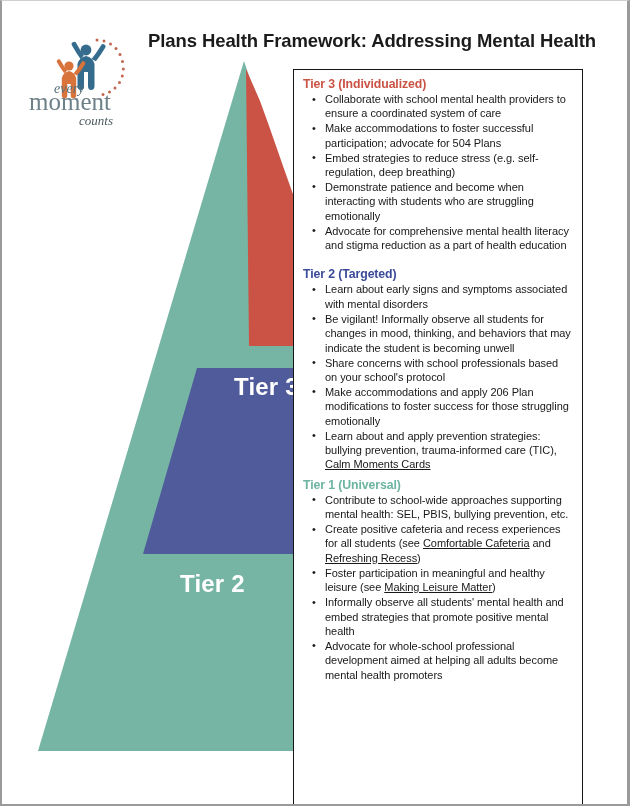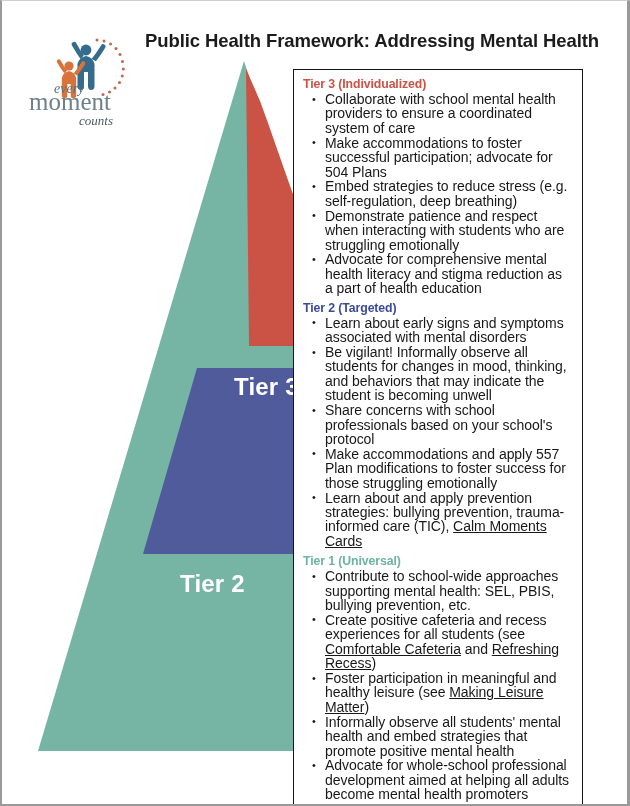--- a/index.html
+++ b/index.html
@@ -98,21 +98,21 @@
   .tier-heading.t3 { color: #cb5345; }
   .tier-heading.t2 { color: #3b4a99; }
   .tier-heading.t1 { color: #6cb4a1; }
   ul.tier-list {
     margin: 0;
     padding: 0 0 0 22px;
     list-style: none;
   }
   ul.tier-list li {
     position: relative;
-    font-size: 14px;
+    font-size: 11px;
     line-height: 14.4px;
     color: #181818;
     margin: 0 0 0.5px 0;
     padding-left: 0;
     letter-spacing: -0.05px;
   }
   ul.tier-list li::before {
     content: "\2022";
     position: absolute;
     left: -13px;
@@ -170,21 +170,21 @@
           <path d="M40.4 42.5 q-3.6 -4.6 -7.4 -11.2 q-1 -1.9 0.9 -2.8 q1.8 -0.9 2.8 0.9 q3.4 6.1 6.4 10.1 z"></path>
           <path d="M49.6 42.5 q3.8 -4.6 7.9 -11.2 q1.1 -1.9 2.8 -0.9 q1.8 0.9 0.8 2.8 q-4 6.6 -7.9 11.2 z"></path>
         </g>
 
         <text x="30" y="62" font-family="'Liberation Serif', serif" font-style="italic" font-size="14" fill="#56707a">every</text>
         <text x="5" y="79" font-family="'Liberation Serif', serif" font-size="25" fill="#6e8088">moment</text>
         <text x="55" y="94" font-family="'Liberation Serif', serif" font-style="italic" font-size="13" fill="#4c5a60">counts</text>
       </svg>
     </div>
 
-    <div id="page-title">Public Health Framework: Addressing Mental Health</div>
+    <div id="page-title">Plans Health Framework: Addressing Mental Health</div>
   </div>
 
   <div id="pyramid">
     <svg width="470" height="700" viewBox="0 0 470 700" xmlns="http://www.w3.org/2000/svg">
 
       <polygon points="242,0 470,690 36,690" fill="#76b5a3"></polygon>
 
       <polygon points="244,8 258,40 266,62 281,105 292,136 292,285 247,285" fill="#cb5345"></polygon>
 
       <polygon points="195,307 292,307 292,493 141,493" fill="#505b9b"></polygon>
@@ -196,32 +196,32 @@
   </div>
 
   <div id="content-box">
 
     <div class="tier-block">
       <div class="tier-heading t3">Tier 3 (Individualized)</div>
       <ul class="tier-list">
         <li>Collaborate with school  mental health providers to ensure a coordinated system of care</li>
         <li>Make accommodations to foster successful participation; advocate for 504 Plans</li>
         <li>Embed strategies to reduce stress (e.g. self-regulation, deep breathing)</li>
-        <li>Demonstrate patience and respect when interacting with students who are struggling emotionally</li>
+        <li>Demonstrate patience and become when interacting with students who are struggling emotionally</li>
         <li>Advocate for comprehensive mental health literacy and stigma reduction as a part of health education</li>
       </ul>
     </div>
 
-    <div class="tier-block" style="margin-top:5px;">
+    <div class="tier-block" style="margin-top:15px;">
       <div class="tier-heading t2">Tier 2 (Targeted)</div>
       <ul class="tier-list">
         <li>Learn about early signs and symptoms associated with mental disorders</li>
         <li>Be vigilant! Informally observe all students for changes in mood, thinking, and behaviors that may indicate the student is becoming unwell</li>
         <li>Share concerns with school professionals based on your school's protocol</li>
-        <li>Make accommodations and apply 557 Plan modifications to foster success for those struggling emotionally</li>
+        <li>Make accommodations and apply 206 Plan modifications to foster success for those struggling emotionally</li>
         <li>Learn about and apply prevention strategies: bullying prevention, trauma-informed care (TIC), <span class="u">Calm Moments Cards</span></li>
       </ul>
     </div>
 
     <div class="tier-block" style="margin-top:6px;">
       <div class="tier-heading t1">Tier 1 (Universal)</div>
       <ul class="tier-list">
         <li>Contribute to school-wide approaches supporting mental health: SEL, PBIS, bullying prevention, etc.</li>
         <li>Create positive cafeteria and recess experiences for all students (see <span class="u">Comfortable Cafeteria</span> and <span class="u">Refreshing Recess</span>)</li>
         <li>Foster participation in meaningful and healthy leisure (see <span class="u">Making Leisure Matter</span>)</li>

